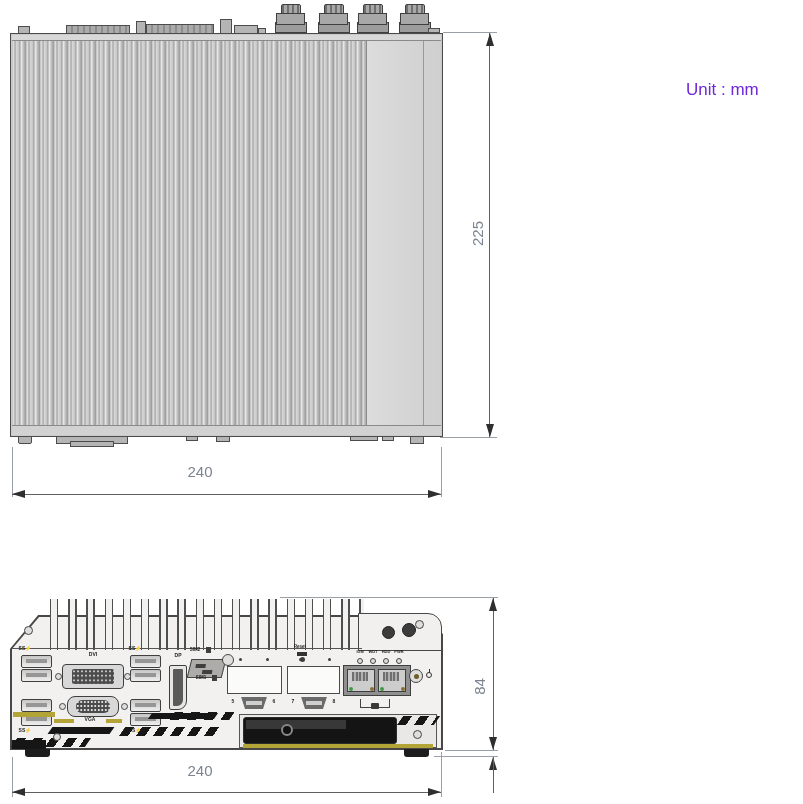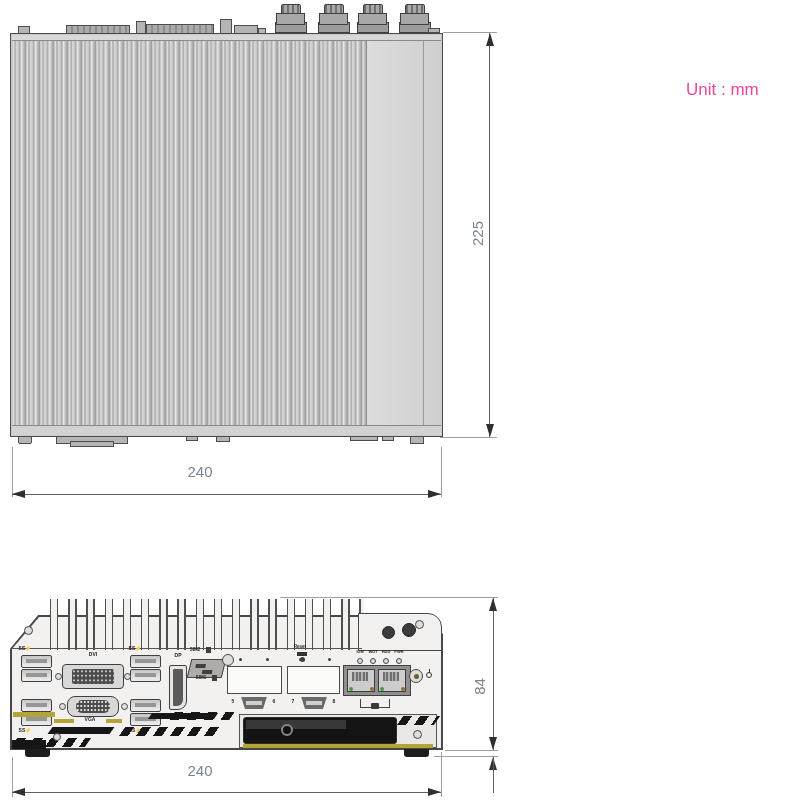--- a/index.html
+++ b/index.html
@@ -40,21 +40,21 @@
   .dvii{background:#4c4c4c;background-image:radial-gradient(#e0e0e0 0.8px,rgba(0,0,0,0) 1px);background-size:4px 4.5px;border-radius:2px;}
   .simb{background:#aeaca9;border:1.2px solid #454545;transform:skewX(-14deg);}
   .simb::before{content:"";position:absolute;left:5px;top:4px;width:10px;height:3.5px;background:#3f3f3f;transform:skewX(6deg);}
   .simb::after{content:"";position:absolute;left:13px;top:10px;width:10px;height:3.5px;background:#3f3f3f;transform:skewX(6deg);}
 </style>
 </head>
 <body>
 
 <div id="stage">
 
-  <div class="el" style="left:686px;top:80px;width:110px;font-size:17px;color:#ec4899;">Unit : mm</div>
+  <div class="el" style="left:686px;top:80px;width:110px;font-size:17px;color:#6d28d9;">Unit : mm</div>
 
   <div class="el" style="left:0;top:0;width:520px;height:520px;">
 
     <div class="el con" style="left:18px;top:26px;width:12px;height:8px;"></div>
     <div class="el conr" style="left:66px;top:25px;width:64px;height:9px;"></div>
     <div class="el con" style="left:136px;top:21px;width:10px;height:13px;"></div>
     <div class="el conr" style="left:146px;top:24px;width:68px;height:10px;"></div>
     <div class="el con" style="left:220px;top:19px;width:12px;height:15px;"></div>
     <div class="el con" style="left:234px;top:25px;width:24px;height:9px;"></div>
     <div class="el con" style="left:258px;top:28px;width:8px;height:6px;"></div>

